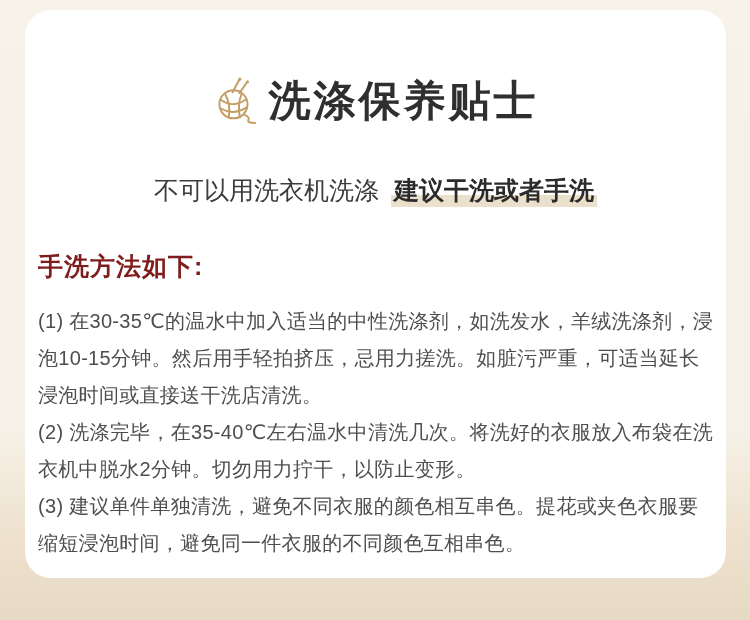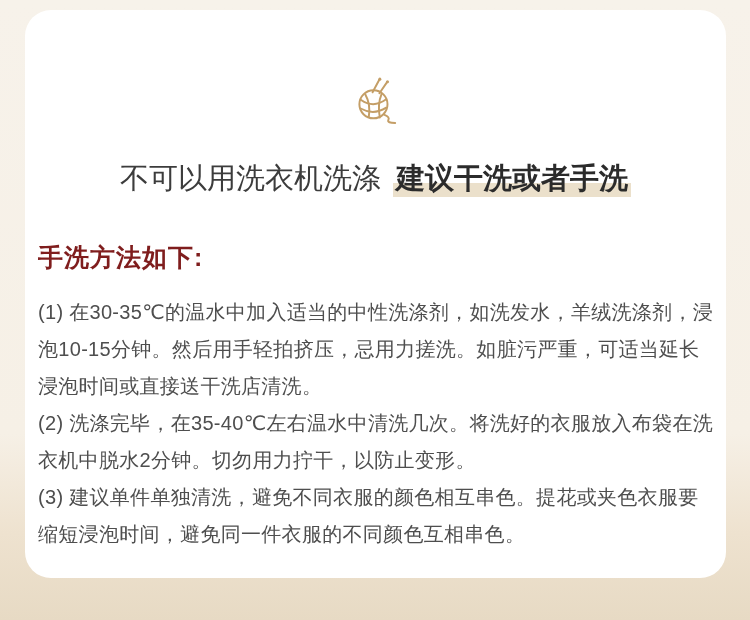--- a/index.html
+++ b/index.html
@@ -28,23 +28,23 @@
   }
   .yarn-icon { flex: 0 0 auto; margin-top: 2px; }
   .page-title {
     font-size: 42px;
     font-weight: 700;
     color: #2f2f2f;
     letter-spacing: 3px;
     line-height: 1;
   }
   .subtitle {
-    margin-top: 33px;
+    margin-top: 47px;
     text-align: center;
-    font-size: 29px;
+    font-size: 25px;
     color: #3c3c3c;
     line-height: 1.2;
   }
   .subtitle .hl {
     margin-left: 12px;
     font-weight: 700;
     color: #2b2b2b;
     background: linear-gradient(180deg, rgba(0,0,0,0) 60%, #ebe0cb 60%, #ebe0cb 100%);
     padding: 0 3px 3px 3px;
   }
@@ -80,20 +80,21 @@
           <circle cx="40.5" cy="6.5" r="1.8" fill="#c49e66" stroke="none"></circle>
           <circle cx="24" cy="33" r="16.5"></circle>
           <path d="M9.5 28 Q24 38 38.5 27.5"></path>
           <path d="M9 38 Q24 46.5 39 37"></path>
           <path d="M14.5 21.5 Q21 33 18.5 48"></path>
           <path d="M33.5 21 Q28.5 33 31.5 48.5"></path>
           <path d="M37 45.5 q6.5 2.5 4.5 6 q-1.5 3.5 8 3.5"></path>
         </g>
       </svg>
     </span>
+    <h1 class="page-title">洗涤保养贴士</h1>
   </div>
 
   <p class="subtitle"><span>不可以用洗衣机洗涤</span><span class="hl">建议干洗或者手洗</span></p>
 
   <h2 class="section-heading">手洗方法如下:</h2>
 
   <div class="steps">
     <p class="step">(1) 在30-35℃的温水中加入适当的中性洗涤剂，如洗发水，羊绒洗涤剂，浸泡10-15分钟。然后用手轻拍挤压，忌用力搓洗。如脏污严重，可适当延长浸泡时间或直接送干洗店清洗。</p>
     <p class="step">(2) 洗涤完毕，在35-40℃左右温水中清洗几次。将洗好的衣服放入布袋在洗衣机中脱水2分钟。切勿用力拧干，以防止变形。</p>
     <p class="step">(3) 建议单件单独清洗，避免不同衣服的颜色相互串色。提花或夹色衣服要缩短浸泡时间，避免同一件衣服的不同颜色互相串色。</p>

